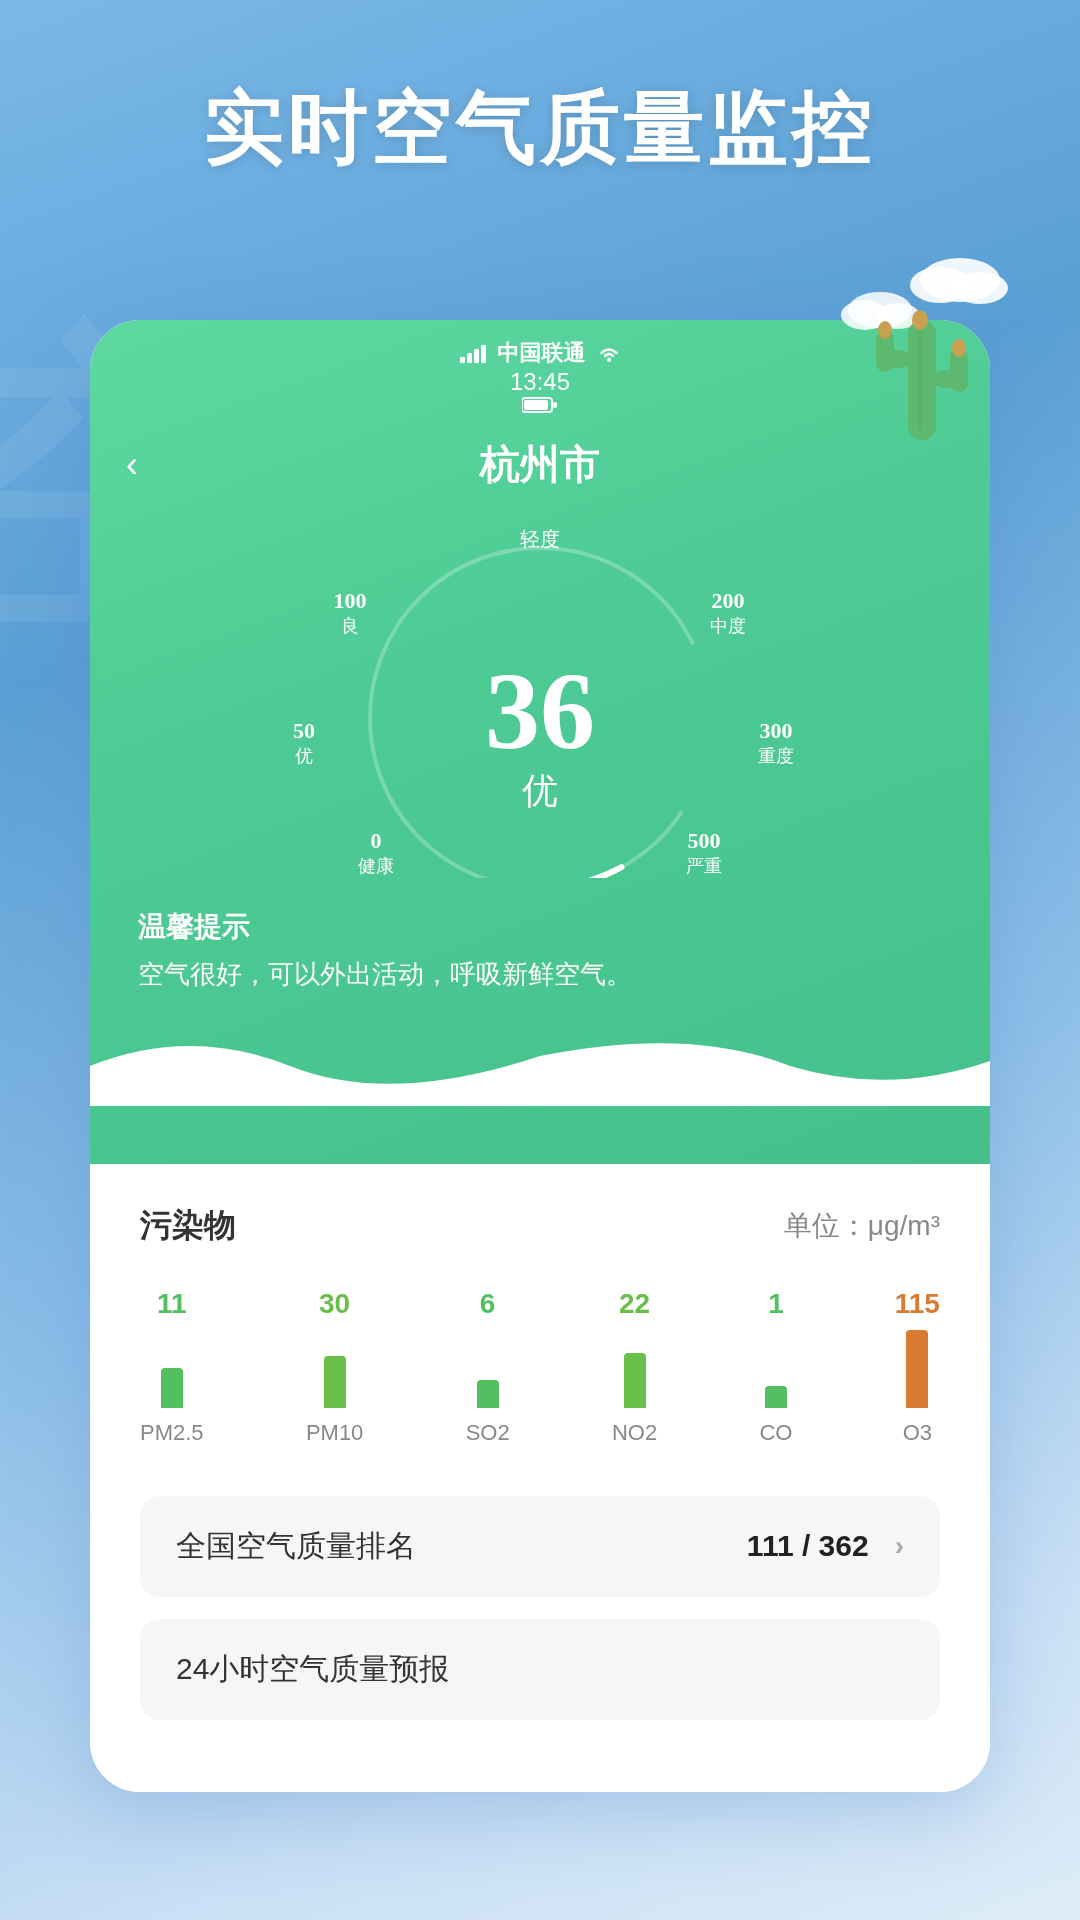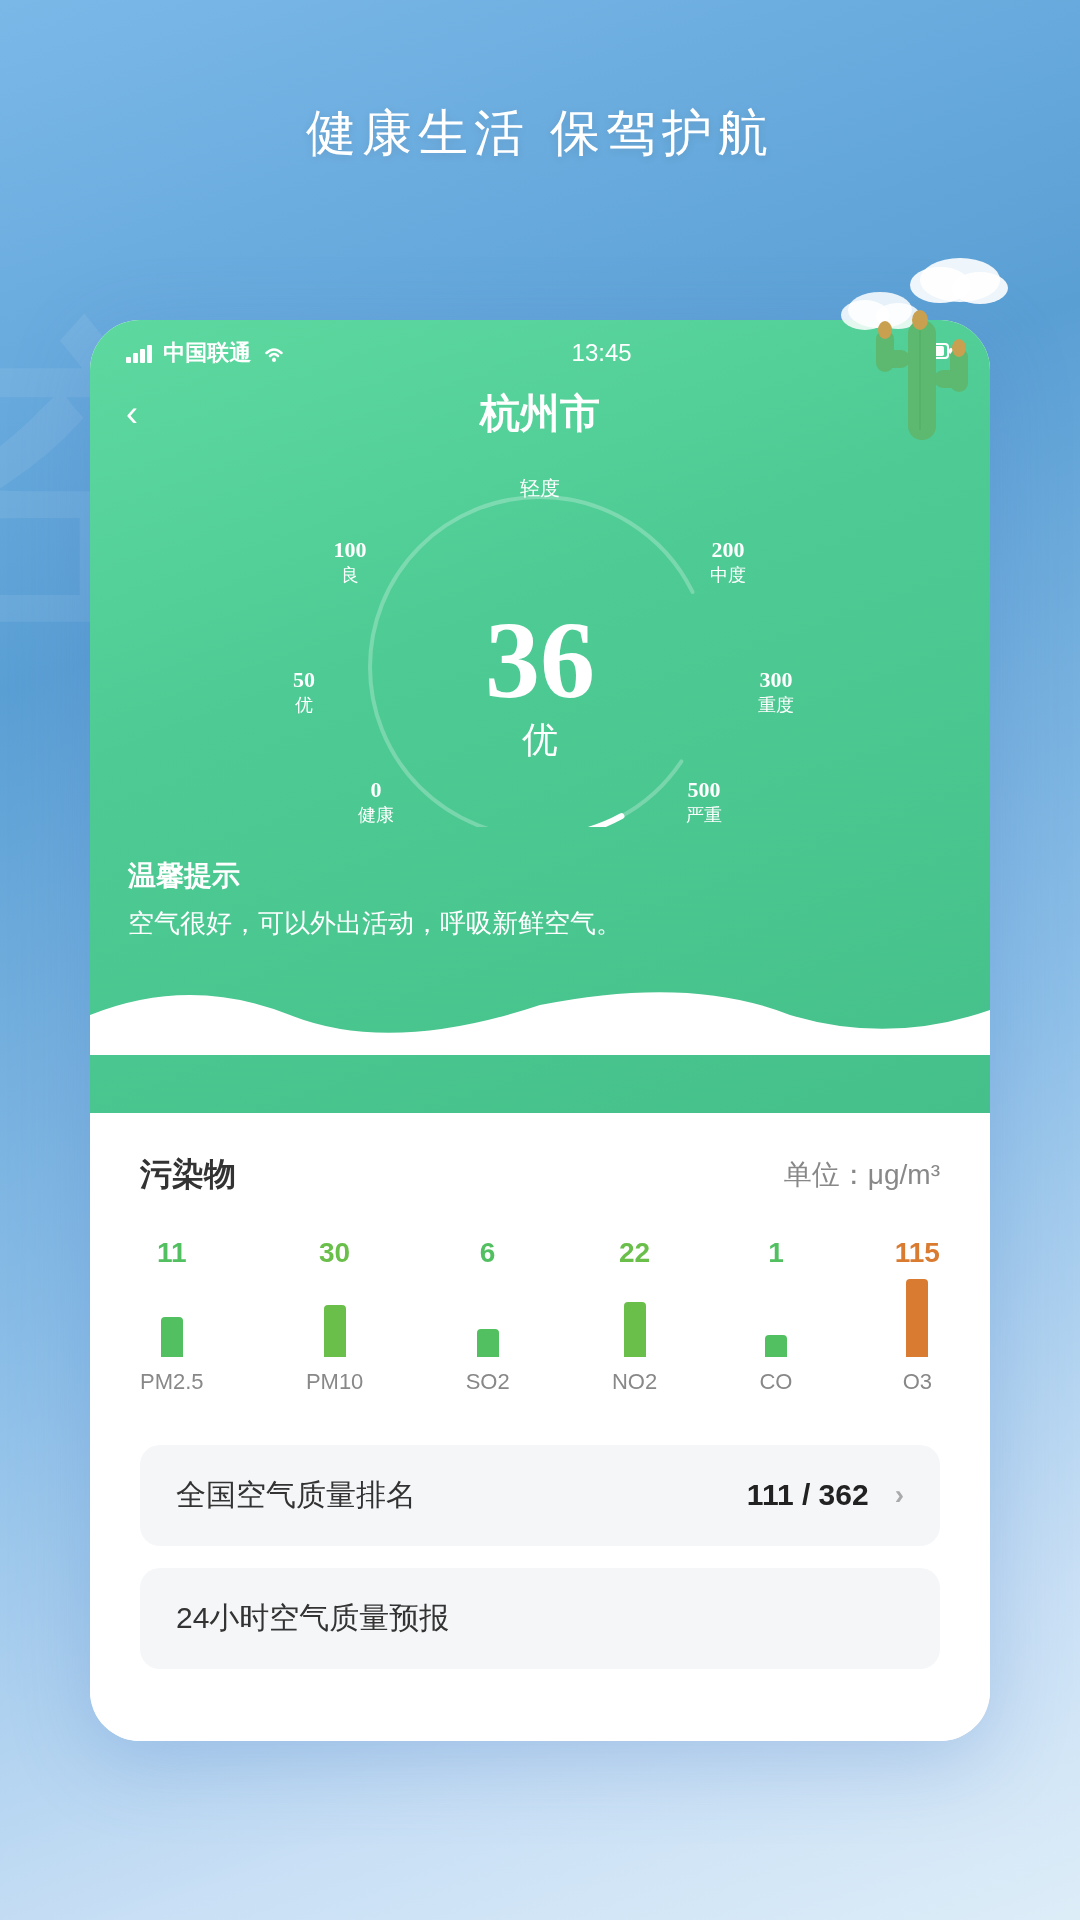--- a/index.html
+++ b/index.html
@@ -84,20 +84,21 @@
       padding-bottom: 60px;
       position: relative;
     }
 
     
     .status-bar {
       display: flex;
       justify-content: space-between;
       align-items: center;
       padding: 18px 36px 10px;
+      flex-direction: column;
     }
     .status-left {
       font-size: 22px;
       color: white;
       font-weight: 600;
     }
     .status-center {
       font-size: 24px;
       color: white;
       font-weight: 500;
@@ -137,21 +138,21 @@
       position: relative;
       font-family: Liberation Serif, serif;
     }
     .gauge-svg {
       width: 100%;
       max-width: 560px;
     }
 
     
     .tip-section {
-      padding: 10px 38px 30px;
+      padding: 10px 48px 30px;
     }
     .tip-title {
       font-size: 28px;
       color: white;
       font-weight: 600;
       margin-bottom: 8px;
     }
     .tip-text {
       font-size: 26px;
       color: white;
@@ -239,21 +240,21 @@
       font-size: 28px;
       color: #aaa;
     }
   </style>
 </head>
 <body>
 
 <div class="bg-watermark">空气</div>
 
 <div class="header-section">
-  <div class="header-subtitle">健康生活 保驾护航</div>
+  <div class="header-title">实时空气质量监控</div>
 </div>
 
 <div class="phone-card-wrapper">
 
   <div class="cactus-decoration">
     <svg viewBox="0 0 200 230" xmlns="http://www.w3.org/2000/svg">
 
       <ellipse cx="140" cy="40" rx="40" ry="22" fill="white" opacity="0.9"></ellipse>
       <ellipse cx="120" cy="45" rx="30" ry="18" fill="white" opacity="0.9"></ellipse>
       <ellipse cx="160" cy="48" rx="28" ry="16" fill="white" opacity="0.9"></ellipse>

